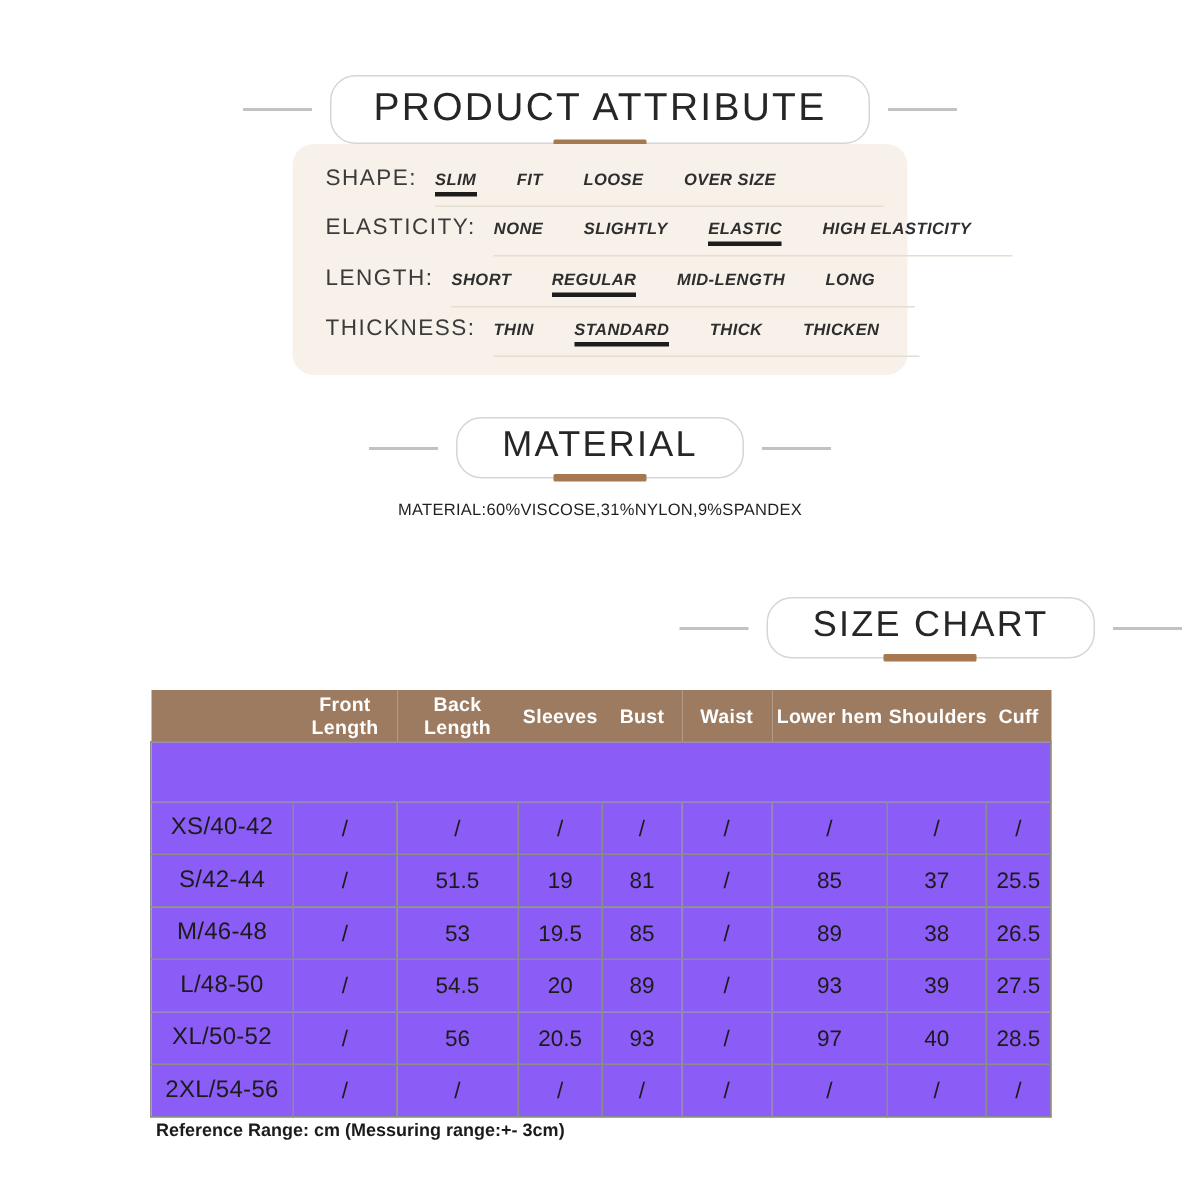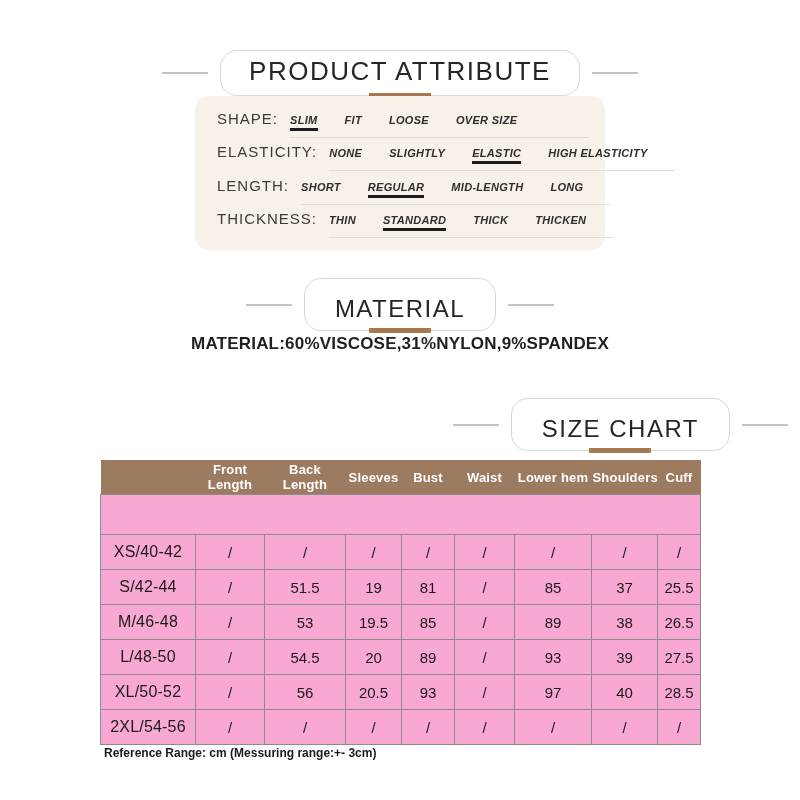--- a/index.html
+++ b/index.html
@@ -13,43 +13,43 @@
   .page{position:relative;width:800px;height:800px;background:#fff;overflow:hidden;}
 
   
   .title-row{position:absolute;left:0;width:100%;display:flex;justify-content:center;align-items:center;}
   #pa-header{top:38px;margin-top:12px;}
   #mat-header{top:278px;}
   #sc-header{top:398px;justify-content:flex-end;}
   .dash{width:46px;height:2px;background:#c3c2c1;margin:0 12px;flex:0 0 auto;}
   .title-box{position:relative;background:#fff;border:1.5px solid #d6d6d6;border-radius:17px;
     padding:5px 28px 8px;font-size:26px;letter-spacing:1.5px;color:#262626;font-weight:500;white-space:nowrap;}
-  #mat-header .title-box,#sc-header .title-box{font-size:24px;padding:16px 30px 7px;}
+  #mat-header .title-box,#sc-header .title-box{font-size:24px;padding:4px 30px 7px;}
   .title-underline{position:absolute;left:50%;transform:translateX(-50%);bottom:-3px;width:62px;height:5px;
     background:var(--underline);border-radius:1px;}
 
   
   .attr-panel{position:absolute;left:195px;top:96px;width:410px;height:154px;background:var(--panel);
     border-radius:14px;box-sizing:border-box;padding:8px 16px 6px 22px;display:flex;flex-direction:column;
     justify-content:space-evenly;}
   .attr-row{display:flex;align-items:baseline;}
   .attr-label{font-size:15px;letter-spacing:1px;color:#3b3b3b;font-weight:500;white-space:nowrap;margin-right:12px;}
   .attr-options{flex:1;display:flex;align-items:baseline;border-bottom:1px solid #e4ddd2;padding-bottom:6px;}
   .attr-option{font-size:11px;font-weight:700;color:#2e2e2e;letter-spacing:0.3px;margin-right:27px;white-space:nowrap;font-style:italic;}
   .attr-option.selected{border-bottom:3px solid #1d1d1d;padding-bottom:2px;}
 
   
-  .material-text{position:absolute;top:334px;left:0;width:100%;text-align:center;font-size:17px;
-    font-weight:700;letter-spacing:0.2px;color:#1f1f1f;}
+  .material-text{position:absolute;top:334px;left:0;width:100%;text-align:center;font-size:11px;
+    font-weight:400;letter-spacing:0.2px;color:#1f1f1f;}
 
   
   .size-table{position:absolute;left:100px;top:460px;width:600px;border-collapse:collapse;table-layout:fixed;padding-left:19px;}
   .size-table th{background:var(--thbg);color:#ffffff;font-size:13px;font-weight:600;height:32px;
     border:none;text-align:center;letter-spacing:0.2px;}
-  .size-table td{border:1px solid var(--tborder);text-align:center;color:#1b1b1b;background:#f9a8d4;}
+  .size-table td{border:1px solid var(--tborder);text-align:center;color:#1b1b1b;background:#8b5cf6;}
   .size-table tr.data-row{height:35px;}
   .size-table tr.cropped-row{height:40px;}
   .size-cell{font-size:16px;letter-spacing:0.2px;}
   .val-cell{font-size:15px;}
   .table-note{position:absolute;left:104px;top:746px;font-size:12px;font-weight:700;color:#1b1b1b;}
 </style>
 </head>
 <body>
 
 <div class="page">

